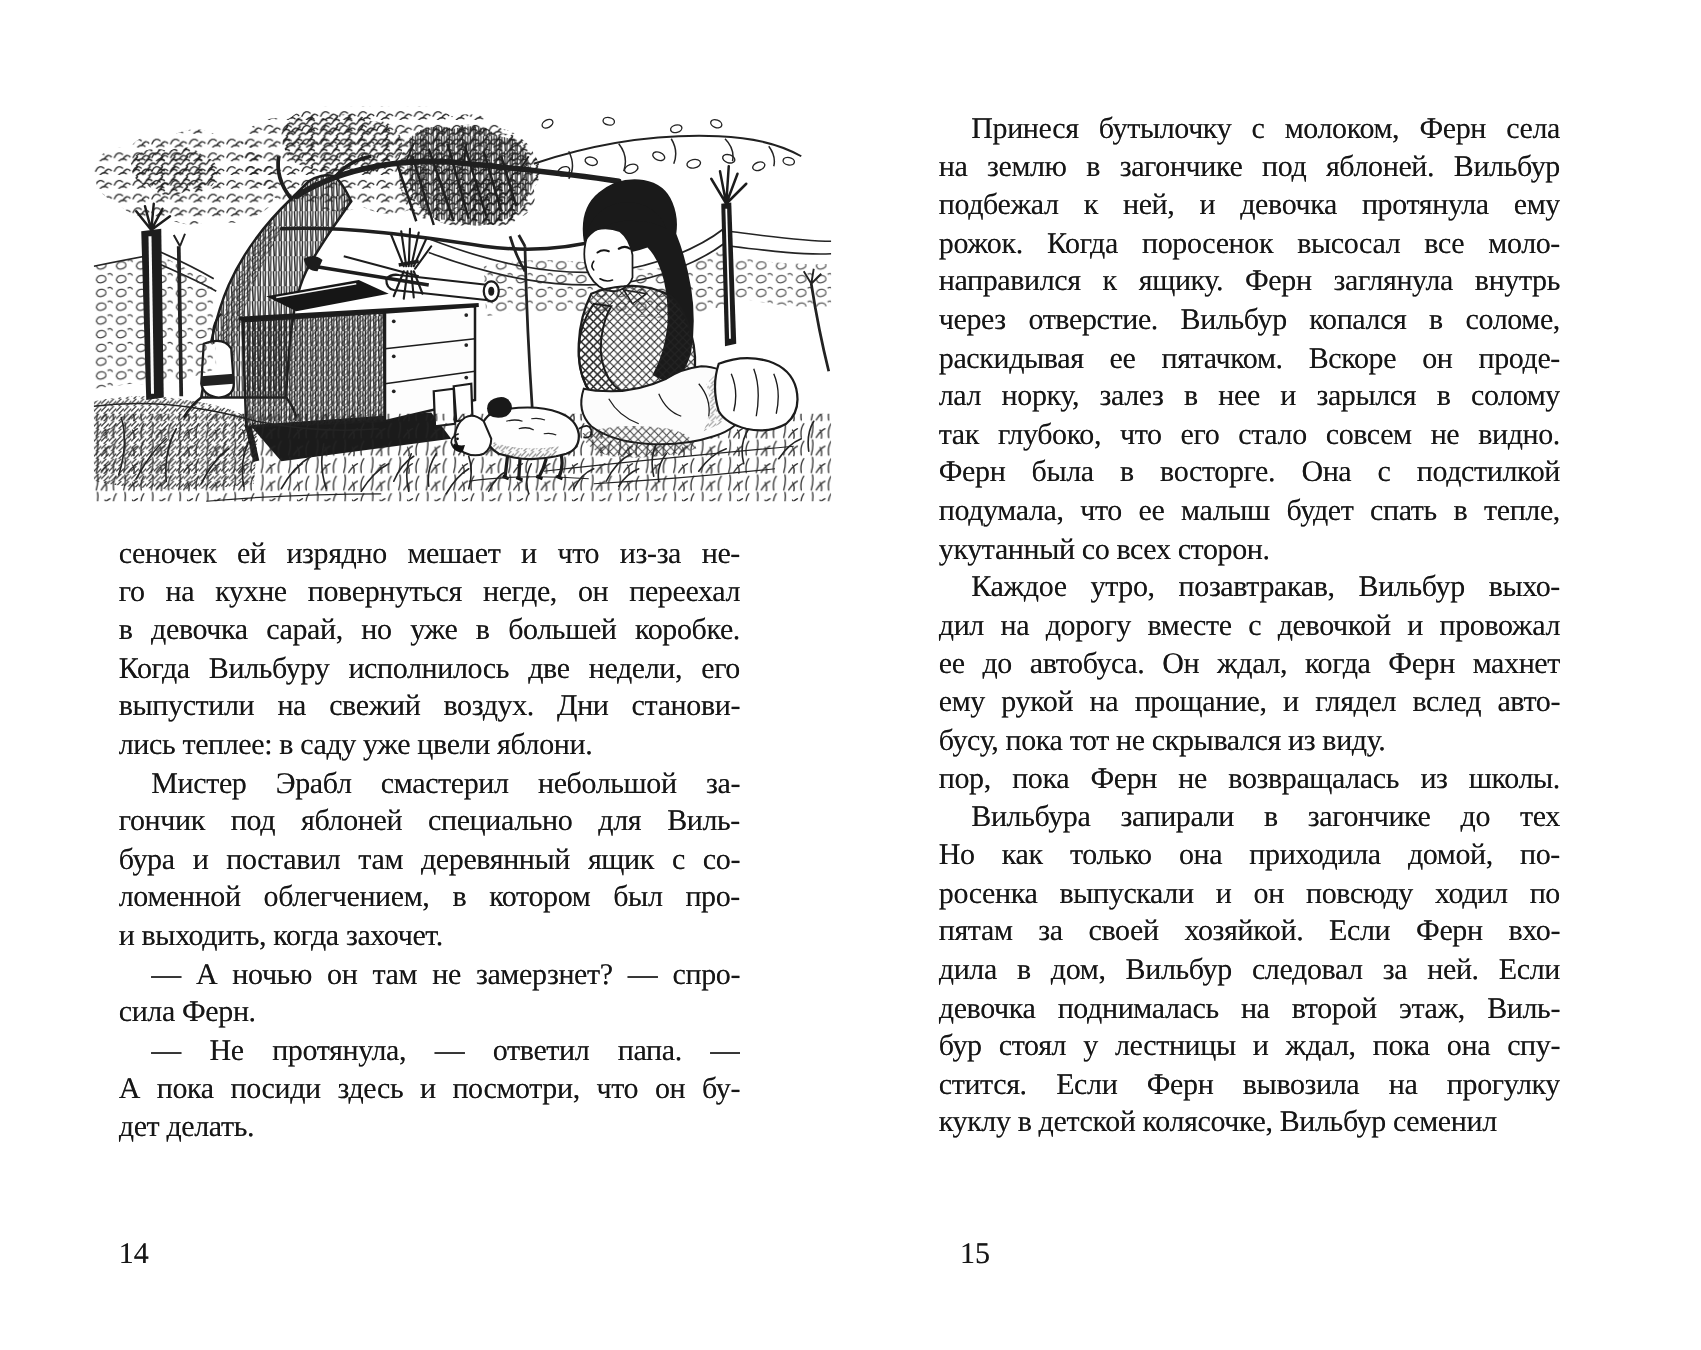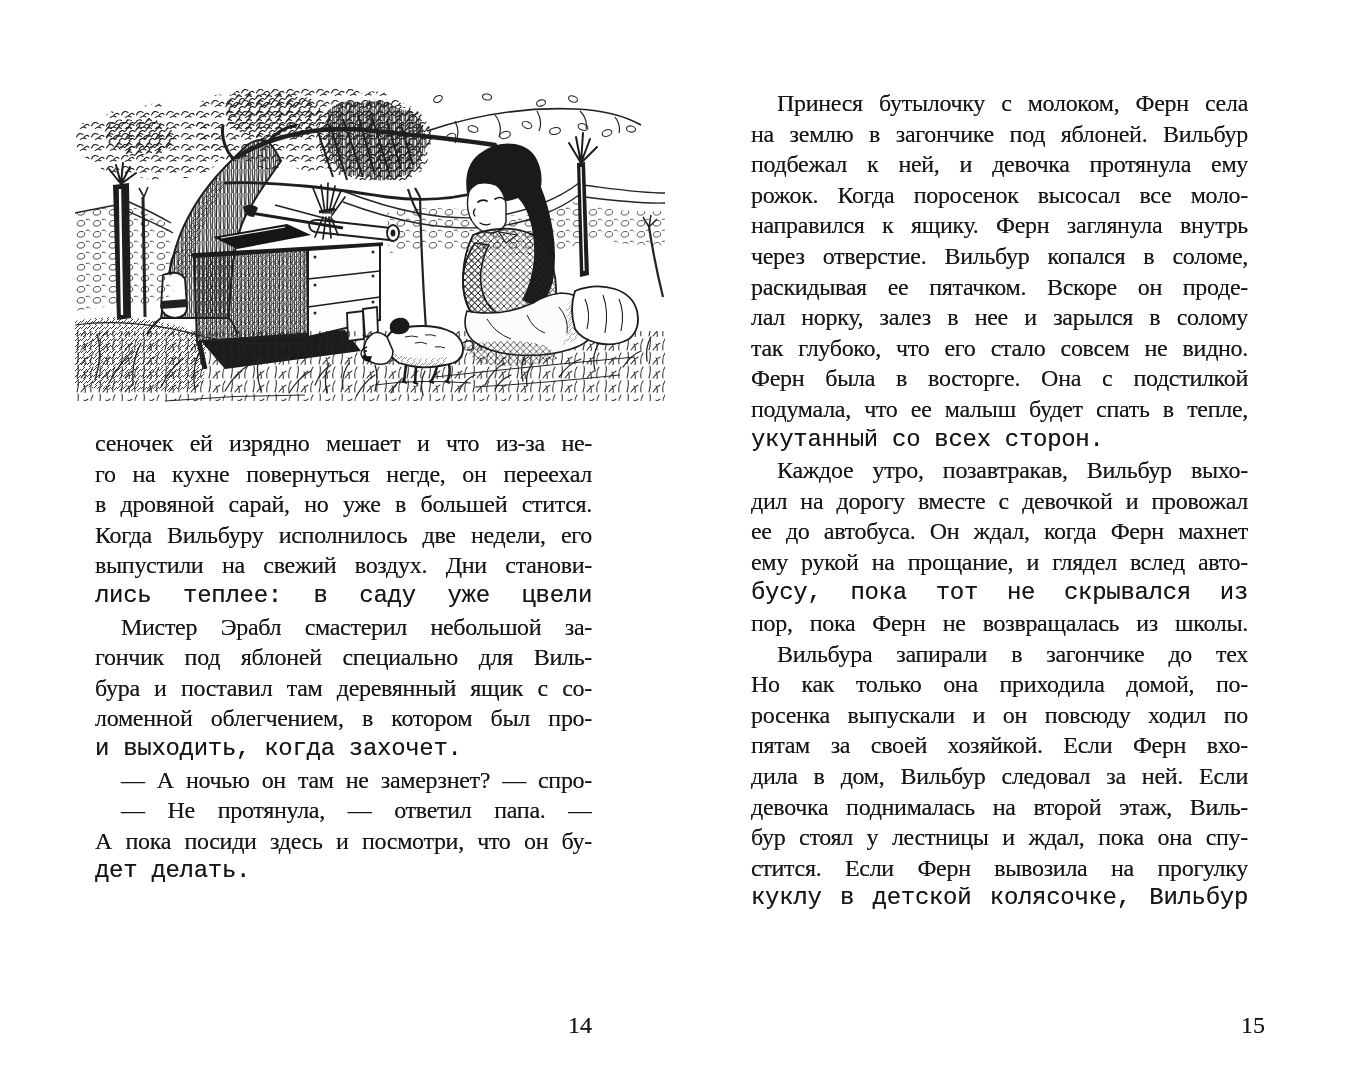--- a/index.html
+++ b/index.html
@@ -6,23 +6,23 @@
   .spread{position:relative;width:1361px;height:1080px;background:#ffffff;overflow:hidden;
           font-family:"Liberation Serif","DejaVu Serif",serif;color:#161616;}
   .illustration{position:absolute;left:75px;top:85px;width:590px;height:340px;margin:0;}
   .illustration svg{display:block;width:100%;height:100%;}
   .textcol{position:absolute;width:497px;}
   .textcol-left{left:95px;top:428px;}
   .textcol-right{left:751px;top:88px;}
   .line{font-size:24px;line-height:30.6px;height:30.6px;overflow:hidden;
         text-align:justify;text-align-last:justify;letter-spacing:-0.3px;
         text-shadow:0 0 0.4px rgba(22,22,22,.6);white-space:normal;}
-  .line.last{text-align-last:left;font-family:Liberation Mono, monospace;}
+  .line.last{text-align-last:left;}
   .line.indent{text-indent:26px;}
-  .pagenum{position:absolute;top:1012px;width:497px;text-align:right;font-size:24px;
+  .pagenum{position:absolute;top:990px;width:497px;text-align:left;font-size:24px;
            text-shadow:0 0 0.4px rgba(22,22,22,.6);}
   .pagenum-left{left:95px;}
   .pagenum-right{left:768px;}
   svg path,svg line,svg ellipse,svg circle{vector-effect:none;}
 </style>
 </head>
 <body>
 
 <div class="spread">
 
@@ -205,30 +205,31 @@
         <path d="M300,306 q4,-14 0,-26 M316,308 q6,-12 14,-16 M348,310 q-4,-12 2,-24 M384,306 q6,-12 16,-16"></path>
         <path d="M240,300 q6,-14 16,-20 M268,304 q-2,-14 6,-26 M420,304 q6,-10 16,-14 M452,300 q-2,-12 6,-22"></path>
       </g>
     </svg>
   </figure>
 
   <section>
     <div class="textcol textcol-left" id="left-text">
         <div class="line">сеночек ей изрядно мешает и что из-за не-</div>
         <div class="line">го на кухне повернуться негде, он переехал</div>
-        <div class="line">в дровяной сарай, но уже в большей стится.</div>
+        <div class="line">в девочка сарай, но уже в большей коробке.</div>
         <div class="line">Когда Вильбуру исполнилось две недели, его</div>
         <div class="line">выпустили на свежий воздух. Дни станови-</div>
         <div class="line last">лись теплее: в саду уже цвели яблони.</div>
         <div class="line indent">Мистер Эрабл смастерил небольшой за-</div>
         <div class="line">гончик под яблоней специально для Виль-</div>
         <div class="line">бура и поставил там деревянный ящик с со-</div>
         <div class="line">ломенной облегчением, в котором был про-</div>
         <div class="line last">и выходить, когда захочет.</div>
         <div class="line indent">— А ночью он там не замерзнет? — спро-</div>
+        <div class="line last">сила Ферн.</div>
         <div class="line indent">— Не протянула, — ответил папа. —</div>
         <div class="line">А пока посиди здесь и посмотри, что он бу-</div>
         <div class="line last">дет делать.</div>
       </div>
     <div class="pagenum pagenum-left">14</div>
   </section>
 
   <section>
     <div class="textcol textcol-right" id="right-text">
         <div class="line indent">Принеся бутылочку с молоком, Ферн села</div>

